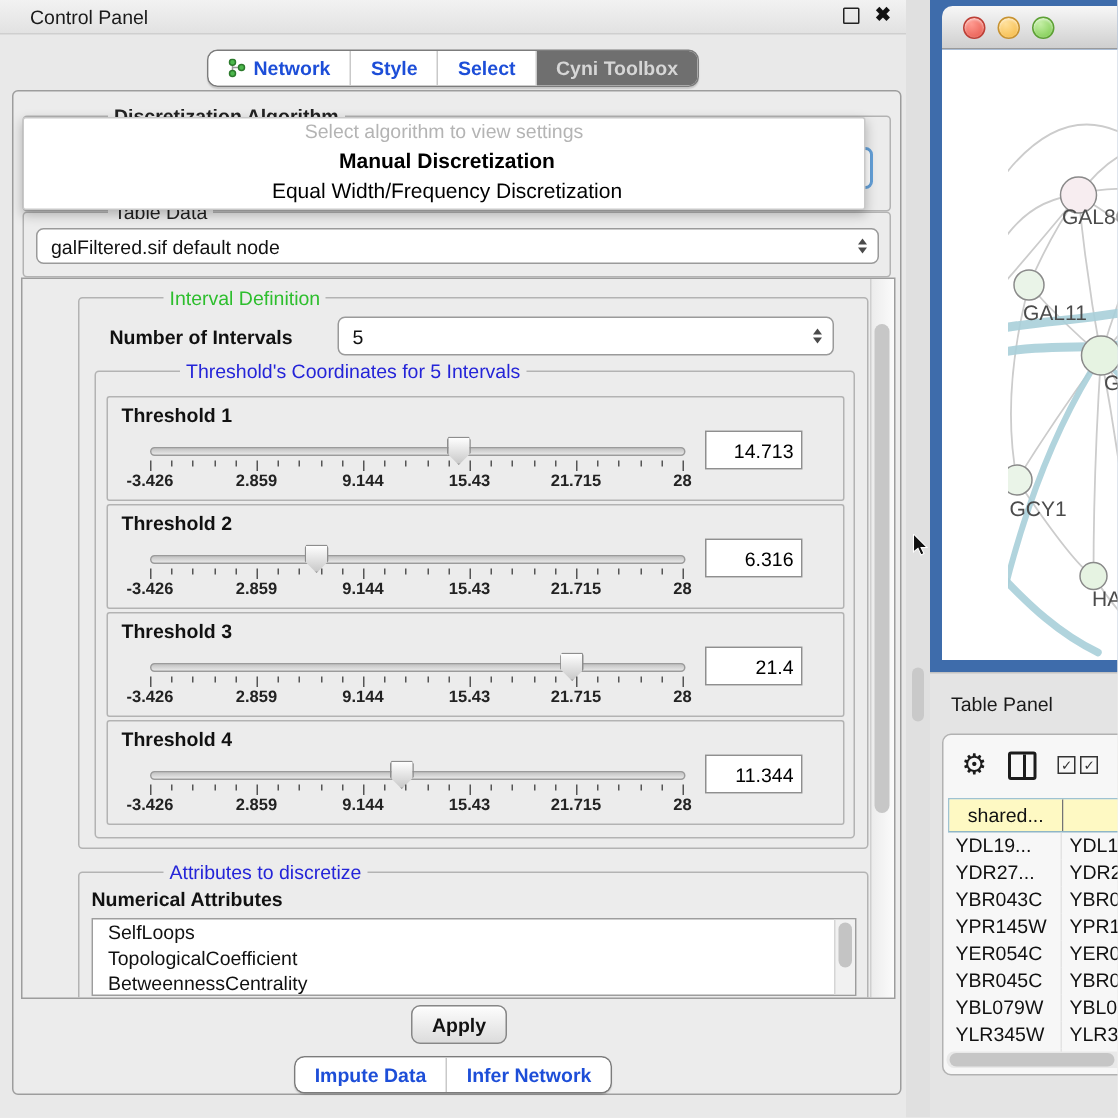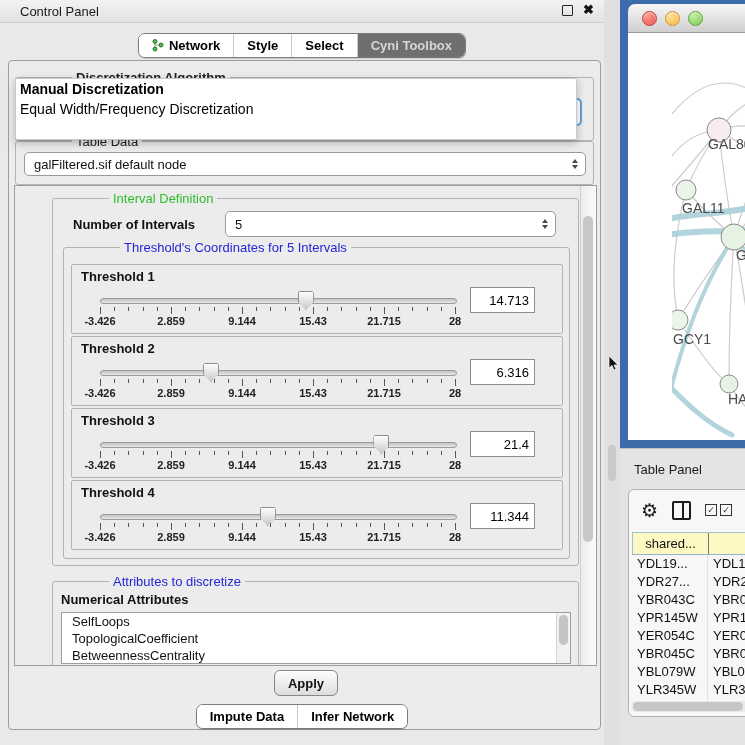--- a/index.html
+++ b/index.html
@@ -14,21 +14,21 @@
   #cp-win-icons{position:absolute;right:10px;top:4px;display:flex;gap:10px;align-items:center;}
   .float-icon{width:9px;height:9px;border:1.5px solid #222;border-radius:1px;}
   .close-icon{font-size:13px;font-weight:bold;color:#111;line-height:12px;}
   
   .tabrow{left:0;width:604px;display:flex;justify-content:center;}
   #top-tabs-row{top:33px;}
   #bottom-tabs-row{top:704px;z-index:30;}
   .tabbar{display:inline-flex;border:1px solid #7c7c7c;border-radius:7px;overflow:hidden;
           background:#fff;height:23px;align-items:stretch;box-shadow:0 1px 1px rgba(0,0,0,.15);}
   .tab{padding:0 13px;font-size:13px;display:flex;align-items:center;gap:5px;background:#fff;
-       color:#000000;border-right:1px solid #c9c9c9;white-space:nowrap;font-weight:600;}
+       color:#1d4ed8;border-right:1px solid #c9c9c9;white-space:nowrap;font-weight:600;}
   .tab:last-child{border-right:none;}
   .tab.sel{background:#6f6f6f;color:#d6d6d6;border-right-color:#6f6f6f;}
   
   #content-panel{left:8px;top:60px;width:591px;height:668px;background:#ececec;
                  border:1px solid #9d9d9d;border-radius:4px;}
   .group{position:absolute;border:1px solid #b3b3b3;border-radius:3px;}
   .legend{position:absolute;top:-8px;left:8px;background:#ececec;padding:0 4px;
           font-size:13px;white-space:nowrap;margin-left:48px;}
   .legend.green{color:#2dbe2d;}
   .legend.blue{color:#2424d8;}
@@ -39,21 +39,21 @@
   .stepper{position:absolute;right:7px;top:50%;transform:translateY(-50%);
            display:flex;flex-direction:column;gap:2px;}
   .tri-up{width:0;height:0;border-left:3.5px solid transparent;border-right:3.5px solid transparent;
           border-bottom:4.5px solid #4a4a4a;}
   .tri-down{width:0;height:0;border-left:3.5px solid transparent;border-right:3.5px solid transparent;
             border-top:4.5px solid #4a4a4a;}
   
   #algo-popup{left:6px;top:17px;width:560px;height:60px;background:#fff;z-index:20;
               border:1px solid #c9c9c9;border-radius:2px;box-shadow:0 3px 8px rgba(0,0,0,.25);}
   #algo-popup .hint{height:18px;line-height:18px;text-align:center;color:#b4b4b4;font-size:13px;}
-  #algo-popup .opt{height:20px;line-height:20px;padding-left:4px;font-size:14px;color:#000;}
+  #algo-popup .opt{height:20px;line-height:20px;padding-left:4px;font-size:14px;color:#000;text-align:center;}
   #algo-popup .opt.bold{font-weight:bold;}
   
   #scroll-panel{left:5px;top:124px;width:581px;height:479px;border:1px solid #9d9d9d;
                 background:#ececec;overflow:hidden;}
   #sp-vscroll{position:absolute;right:0;top:0;width:15px;height:100%;
               background:linear-gradient(to right,#ececec,#fbfbfb);border-left:1px solid #cfcfcf;}
   #sp-vthumb{position:absolute;left:2px;top:30px;width:10px;height:326px;background:#c7c7c7;border-radius:6px;}
   
   .thr-panel{position:absolute;left:7px;width:490px;height:68px;border:1px solid #b3b3b3;
              border-radius:2px;background:#ececec;}
@@ -160,20 +160,21 @@
       <span class="legend plain">Discretization Algorithm</span>
       <div class="combo focus" style="left:8px;top:20px;width:545px;height:24px;">
         <span class="stepper">
             <span class="tri-up"></span>
             <span class="tri-down"></span>
           </span>
       </div>
     </div>
 
     <div class="abs" id="algo-popup">
+      <div class="hint">Select algorithm to view settings</div>
       <div id="algo-options">
           <div class="opt bold">Manual Discretization</div>
           <div class="opt">Equal Width/Frequency Discretization</div>
         </div>
     </div>
 
     <div class="group" style="left:6px;top:80px;width:577px;height:42px;">
       <span class="legend plain" style="color:#222;font-weight:400;">Table Data</span>
       <div class="combo" style="left:8px;top:10px;width:551px;height:22px;">
         <span>galFiltered.sif default node</span>

